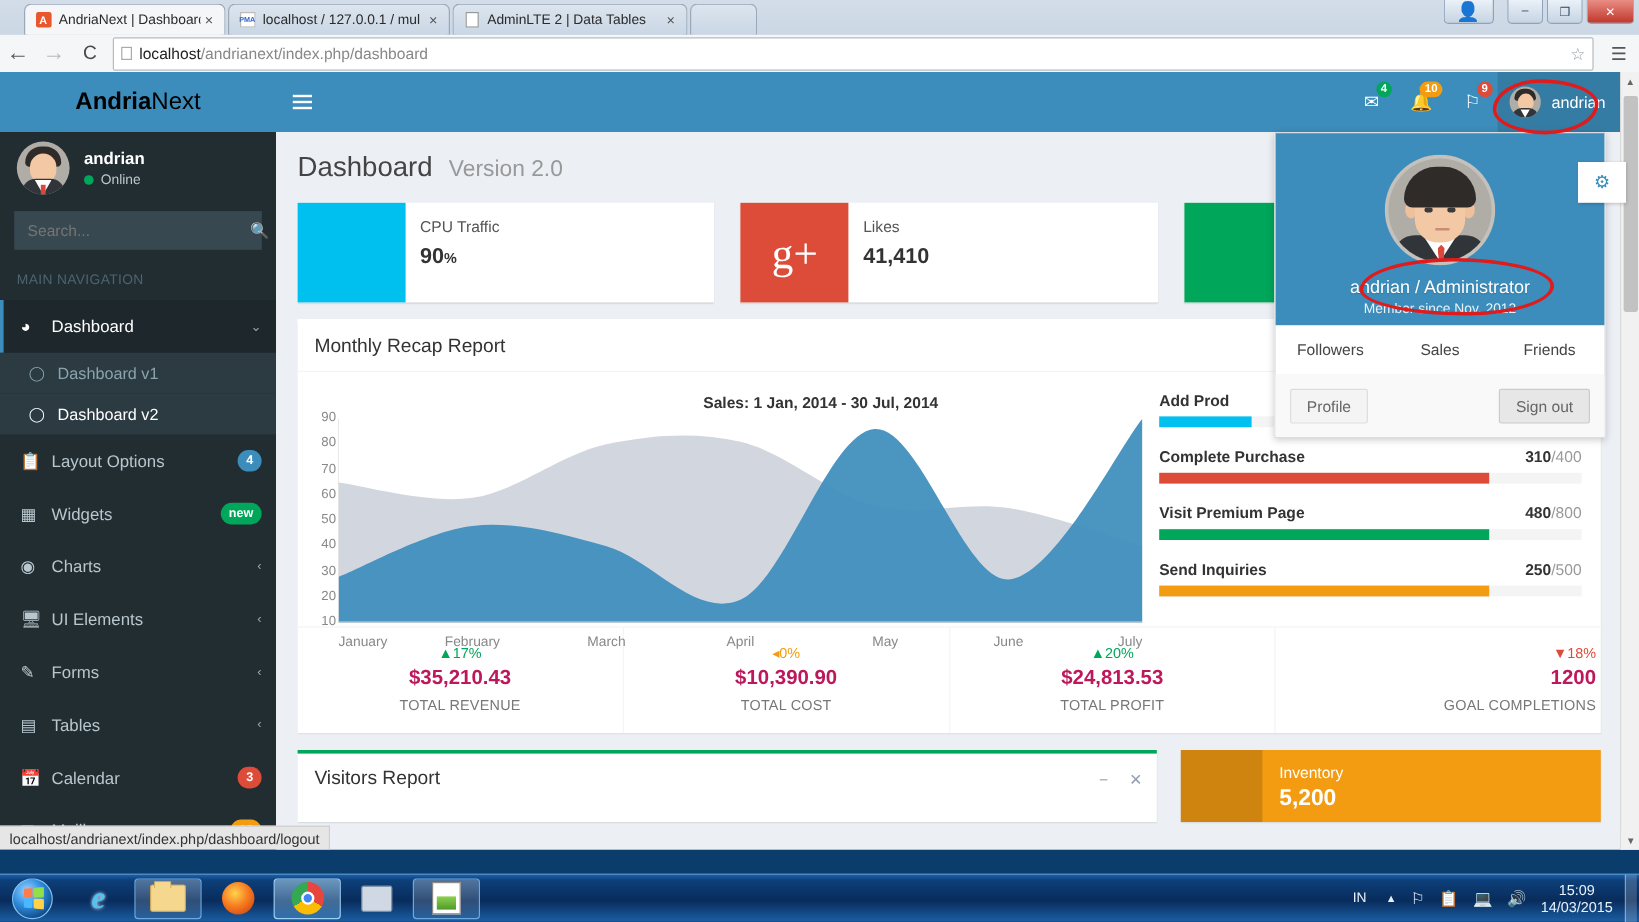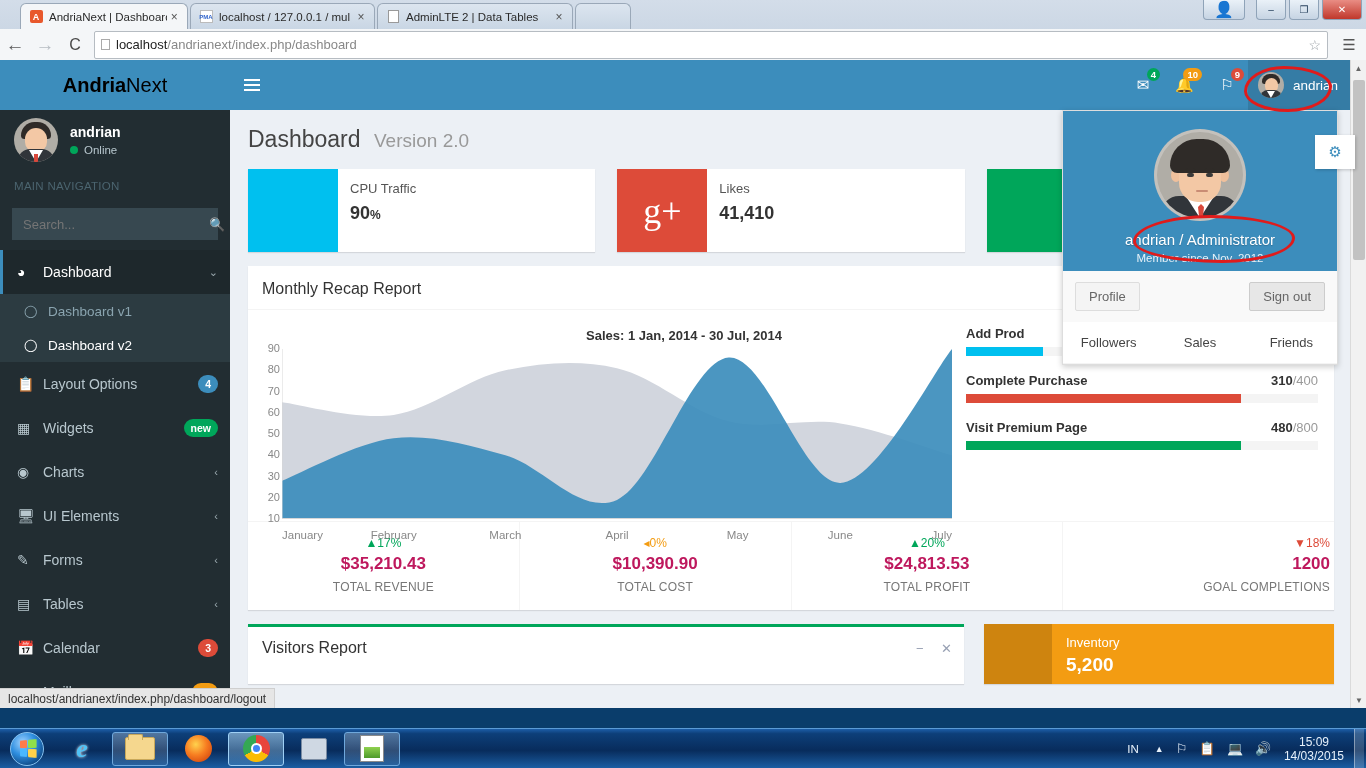--- a/index.html
+++ b/index.html
@@ -347,25 +347,25 @@
           <div class="av-tie"></div>
       </div>
       <div>
         <div id="sb-uname">andrian</div>
         <div id="sb-status">
           <span class="dot-online"></span>
           <span>Online</span>
         </div>
       </div>
     </div>
-    <div id="sb-header">MAIN NAVIGATION</div>
     <div id="sb-search">
       <input placeholder="Search..." style="">
       <div id="sb-search-btn">🔍</div>
     </div>
+    <div id="sb-header">MAIN NAVIGATION</div>
 
     <div class="sb-item active">
       <span class="sb-icon">◕</span>
       <span class="sb-label">Dashboard</span>
       <span class="sb-caret">⌄</span>
     </div>
     <div class="sub-item">
       <span class="sub-icon">◯</span>
       <span>Dashboard v1</span>
     </div>
@@ -533,20 +533,29 @@
           </div>
           <div class="prog-row">
             <div class="prog-top">
               <span class="prog-name">Visit Premium Page</span>
               <span class="prog-val"><b>480</b><span>/800</span></span>
             </div>
             <div class="prog-bar">
               <div class="prog-fill" style="background:#00a65a; width:78%"></div>
             </div>
           </div>
+          <div class="prog-row">
+            <div class="prog-top">
+              <span class="prog-name">Send Inquiries</span>
+              <span class="prog-val"><b>250</b><span>/500</span></span>
+            </div>
+            <div class="prog-bar">
+              <div class="prog-fill" style="background:#f39c12; width:78%"></div>
+            </div>
+          </div>
         </div>
       </div>
       <div id="stats-row">
         <div class="stat">
           <div class="stat-delta" style="color:#00a65a"><span>▲</span><span>17%</span></div>
           <div class="stat-val">$35,210.43</div>
           <div class="stat-lab">TOTAL REVENUE</div>
         </div>
         <div class="stat">
           <div class="stat-delta" style="color:#f39c12"><span>◂</span><span>0%</span></div>
@@ -595,28 +604,28 @@
             <div class="bav-hair"></div>
           <div class="bav-brow-l"></div>
             <div class="bav-brow-r"></div>
           <div class="bav-eye-l"></div>
             <div class="bav-eye-r"></div>
             <div class="bav-mouth"></div>
         </div>
         <div id="um-name">andrian / Administrator</div>
         <div id="um-sub">Member since Nov. 2012</div>
       </div>
-      <div id="um-foot">
-        <div class="um-btn">Profile</div>
-        <div class="um-btn right">Sign out</div>
-      </div>
       <div id="um-body">
         <div class="um-col">Followers</div>
         <div class="um-col">Sales</div>
         <div class="um-col">Friends</div>
+      </div>
+      <div id="um-foot">
+        <div class="um-btn">Profile</div>
+        <div class="um-btn right">Sign out</div>
       </div>
       <div id="um-gear">⚙</div>
     </div>
   </div>
 
   <div id="status-bubble">localhost/andrianext/index.php/dashboard/logout</div>
 </div>
 
 <div id="scroll-track">
   <div id="scroll-up">▲</div>

